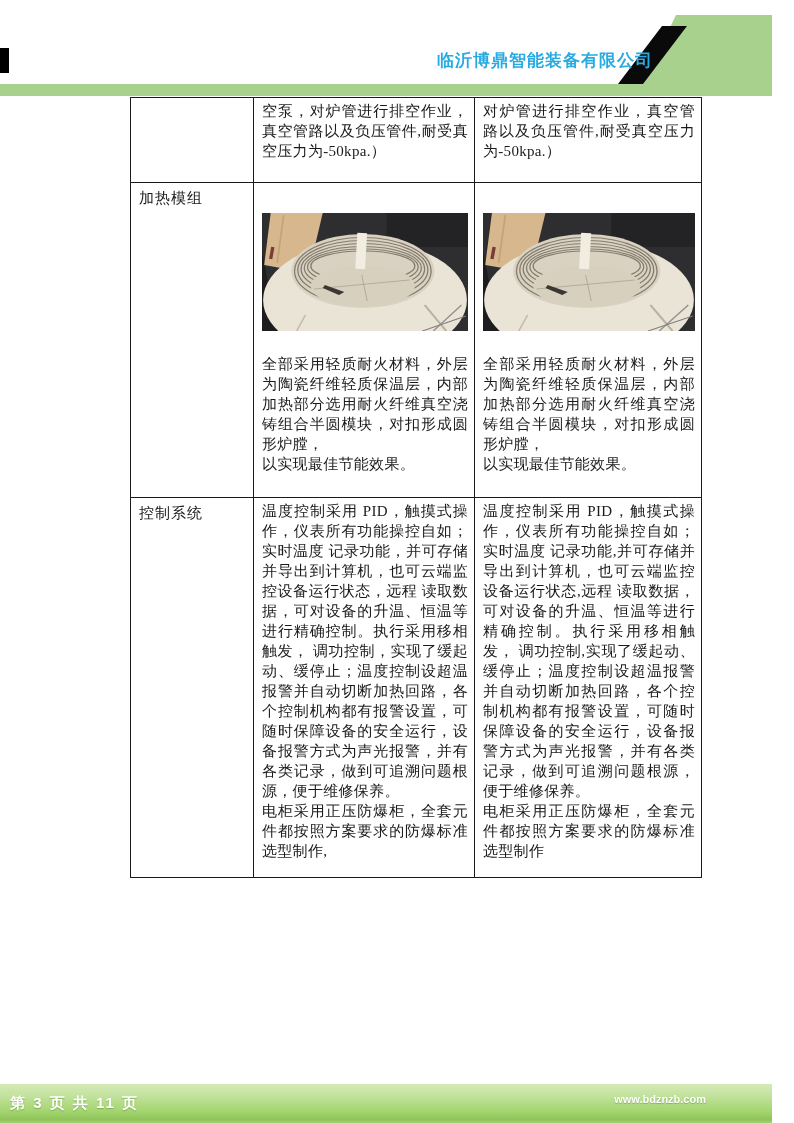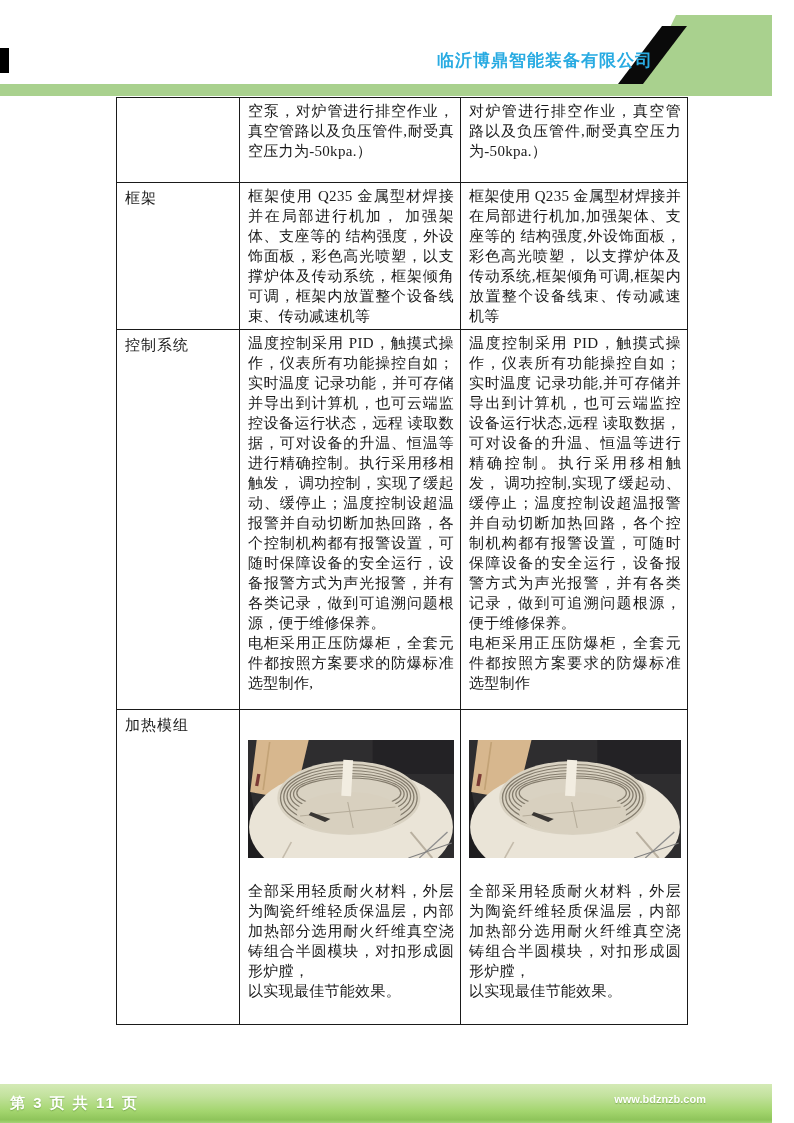--- a/index.html
+++ b/index.html
@@ -14,21 +14,21 @@
                  font-family:"Liberation Sans","DejaVu Sans",sans-serif;
                  font-weight:bold; font-size:17px; letter-spacing:1px; color:#29ABE2; white-space:nowrap; }
   .hdr-wedge { position:absolute; top:15px; left:0; width:794px; height:81px;
                background:#A9D18E;
                clip-path:polygon(676px 0,794px 0,794px 81px,637px 81px); }
   .hdr-slash { position:absolute; top:26px; left:0; width:794px; height:58px; background:#0a0a0a;
                clip-path:polygon(662px 0,687px 0,643px 58px,618px 58px); }
   .hdr-band { position:absolute; top:84px; left:0; width:794px; height:12px; background:#A9D18E; }
 
   
-  table.spec { position:absolute; left:116px; top:97px; width:571px;
+  table.spec { position:absolute; left:130px; top:97px; width:571px;
                border-collapse:collapse; table-layout:fixed; }
   table.spec col.c1 { width:123px; } table.spec col.c2 { width:221px; } table.spec col.c3 { width:227px; }
   table.spec td { border:1.5px solid #1a1a1a; vertical-align:top; font-size:15px; line-height:20px; }
   td.lbl { padding:5px 4px 4px 8px; letter-spacing:1px; }
   td.txt { padding:3px 6px 3px 8px; text-align:justify; white-space:pre-line; letter-spacing:0.3px; }
   .cellwrap { white-space:pre-line; }
   .photo { display:block; width:100%; height:118px; margin:4px 0 3px 0; }
   td.txt.imgcell { padding-top:6px; }
 
   
@@ -57,32 +57,20 @@
     <colgroup>
         <col class="c1">
         <col class="c2">
         <col class="c3">
       </colgroup>
     <tbody>
       <tr style="height:85px;">
         <td class="lbl"></td>
         <td class="txt">空泵，对炉管进行排空作业，真空管路以及负压管件,耐受真空压力为-50kpa.）</td>
         <td class="txt">对炉管进行排空作业，真空管路以及负压管件,耐受真空压力为-50kpa.）</td>
-      </tr>
-      <tr style="height:141px;">
-        <td class="lbl">框架</td>
-        <td class="txt">框架使用 Q235 金属型材焊接并在局部进行机加， 加强架体、支座等的 结构强度，外设饰面板，彩色高光喷塑，以支撑炉体及传动系统，框架倾角可调，框架内放置整个设备线束、传动减速机等</td>
-        <td class="txt">框架使用 Q235 金属型材焊接并在局部进行机加,加强架体、支座等的 结构强度,外设饰面板， 彩色高光喷塑， 以支撑炉体及传动系统,框架倾角可调,框架内放置整个设备线束、传动减速机等</td>
-      </tr>
-      <tr style="height:380px;">
-        <td class="lbl">控制系统</td>
-        <td class="txt">温度控制采用 PID，触摸式操作，仪表所有功能操控自如；实时温度 记录功能，并可存储并导出到计算机，也可云端监控设备运行状态，远程 读取数据，可对设备的升温、恒温等进行精确控制。执行采用移相触发， 调功控制，实现了缓起动、缓停止；温度控制设超温报警并自动切断加热回路，各个控制机构都有报警设置，可随时保障设备的安全运行，设备报警方式为声光报警，并有各类记录，做到可追溯问题根源，便于维修保养。
-电柜采用正压防爆柜，全套元件都按照方案要求的防爆标准选型制作,</td>
-        <td class="txt">温度控制采用 PID，触摸式操作，仪表所有功能操控自如；实时温度 记录功能,并可存储并导出到计算机，也可云端监控设备运行状态,远程 读取数据，可对设备的升温、恒温等进行精确控制。执行采用移相触发， 调功控制,实现了缓起动、缓停止；温度控制设超温报警并自动切断加热回路，各个控制机构都有报警设置，可随时保障设备的安全运行，设备报警方式为声光报警，并有各类记录，做到可追溯问题根源，便于维修保养。
-电柜采用正压防爆柜，全套元件都按照方案要求的防爆标准选型制作</td>
       </tr>
       <tr style="height:271px;">
         <td class="lbl">加热模组</td>
         <td class="txt imgcell">
           <svg class="photo" viewBox="0 0 190 118" preserveAspectRatio="none">
             <rect width="190" height="118" fill="#2e2d2f"></rect>
             <rect x="115" y="0" width="75" height="34" fill="#232225"></rect>
             <polygon points="0,38 14,118 0,118" fill="#1d1c1e"></polygon>
             <polygon points="8,0 56,0 43,60 2,52" fill="#d7b78e"></polygon>
             <path d="M20,2 L14,50" stroke="#c2a276" stroke-width="1.5" fill="none"></path>
@@ -141,20 +129,27 @@
             <rect x="87" y="20" width="9" height="36" fill="#f2ede1" transform="rotate(3 91 38)"></rect>
             <path d="M150,92 L170,118" stroke="#b9b0a0" stroke-width="2" fill="none"></path>
             <path d="M40,102 L32,118" stroke="#c4bbab" stroke-width="1.5" fill="none"></path>
             <path d="M158,118 L184,92" stroke="#8f8f8f" stroke-width="1.2" fill="none"></path>
             <path d="M148,118 L188,103" stroke="#7f7f7f" stroke-width="1" fill="none"></path>
           </svg>
           <div class="cellwrap">全部采用轻质耐火材料，外层为陶瓷纤维轻质保温层，内部加热部分选用耐火纤维真空浇铸组合半圆模块，对扣形成圆形炉膛，
 以实现最佳节能效果。</div>
         </td>
       </tr>
+      <tr style="height:380px;">
+        <td class="lbl">控制系统</td>
+        <td class="txt">温度控制采用 PID，触摸式操作，仪表所有功能操控自如；实时温度 记录功能，并可存储并导出到计算机，也可云端监控设备运行状态，远程 读取数据，可对设备的升温、恒温等进行精确控制。执行采用移相触发， 调功控制，实现了缓起动、缓停止；温度控制设超温报警并自动切断加热回路，各个控制机构都有报警设置，可随时保障设备的安全运行，设备报警方式为声光报警，并有各类记录，做到可追溯问题根源，便于维修保养。
+电柜采用正压防爆柜，全套元件都按照方案要求的防爆标准选型制作,</td>
+        <td class="txt">温度控制采用 PID，触摸式操作，仪表所有功能操控自如；实时温度 记录功能,并可存储并导出到计算机，也可云端监控设备运行状态,远程 读取数据，可对设备的升温、恒温等进行精确控制。执行采用移相触发， 调功控制,实现了缓起动、缓停止；温度控制设超温报警并自动切断加热回路，各个控制机构都有报警设置，可随时保障设备的安全运行，设备报警方式为声光报警，并有各类记录，做到可追溯问题根源，便于维修保养。
+电柜采用正压防爆柜，全套元件都按照方案要求的防爆标准选型制作</td>
+      </tr>
     </tbody>
   </table>
 
   <div class="ftr">
     <span class="ftr-page">第 3 页 共 11 页</span>
     <a class="ftr-url">www.bdznzb.com</a>
   </div>
 
 </div>
 

